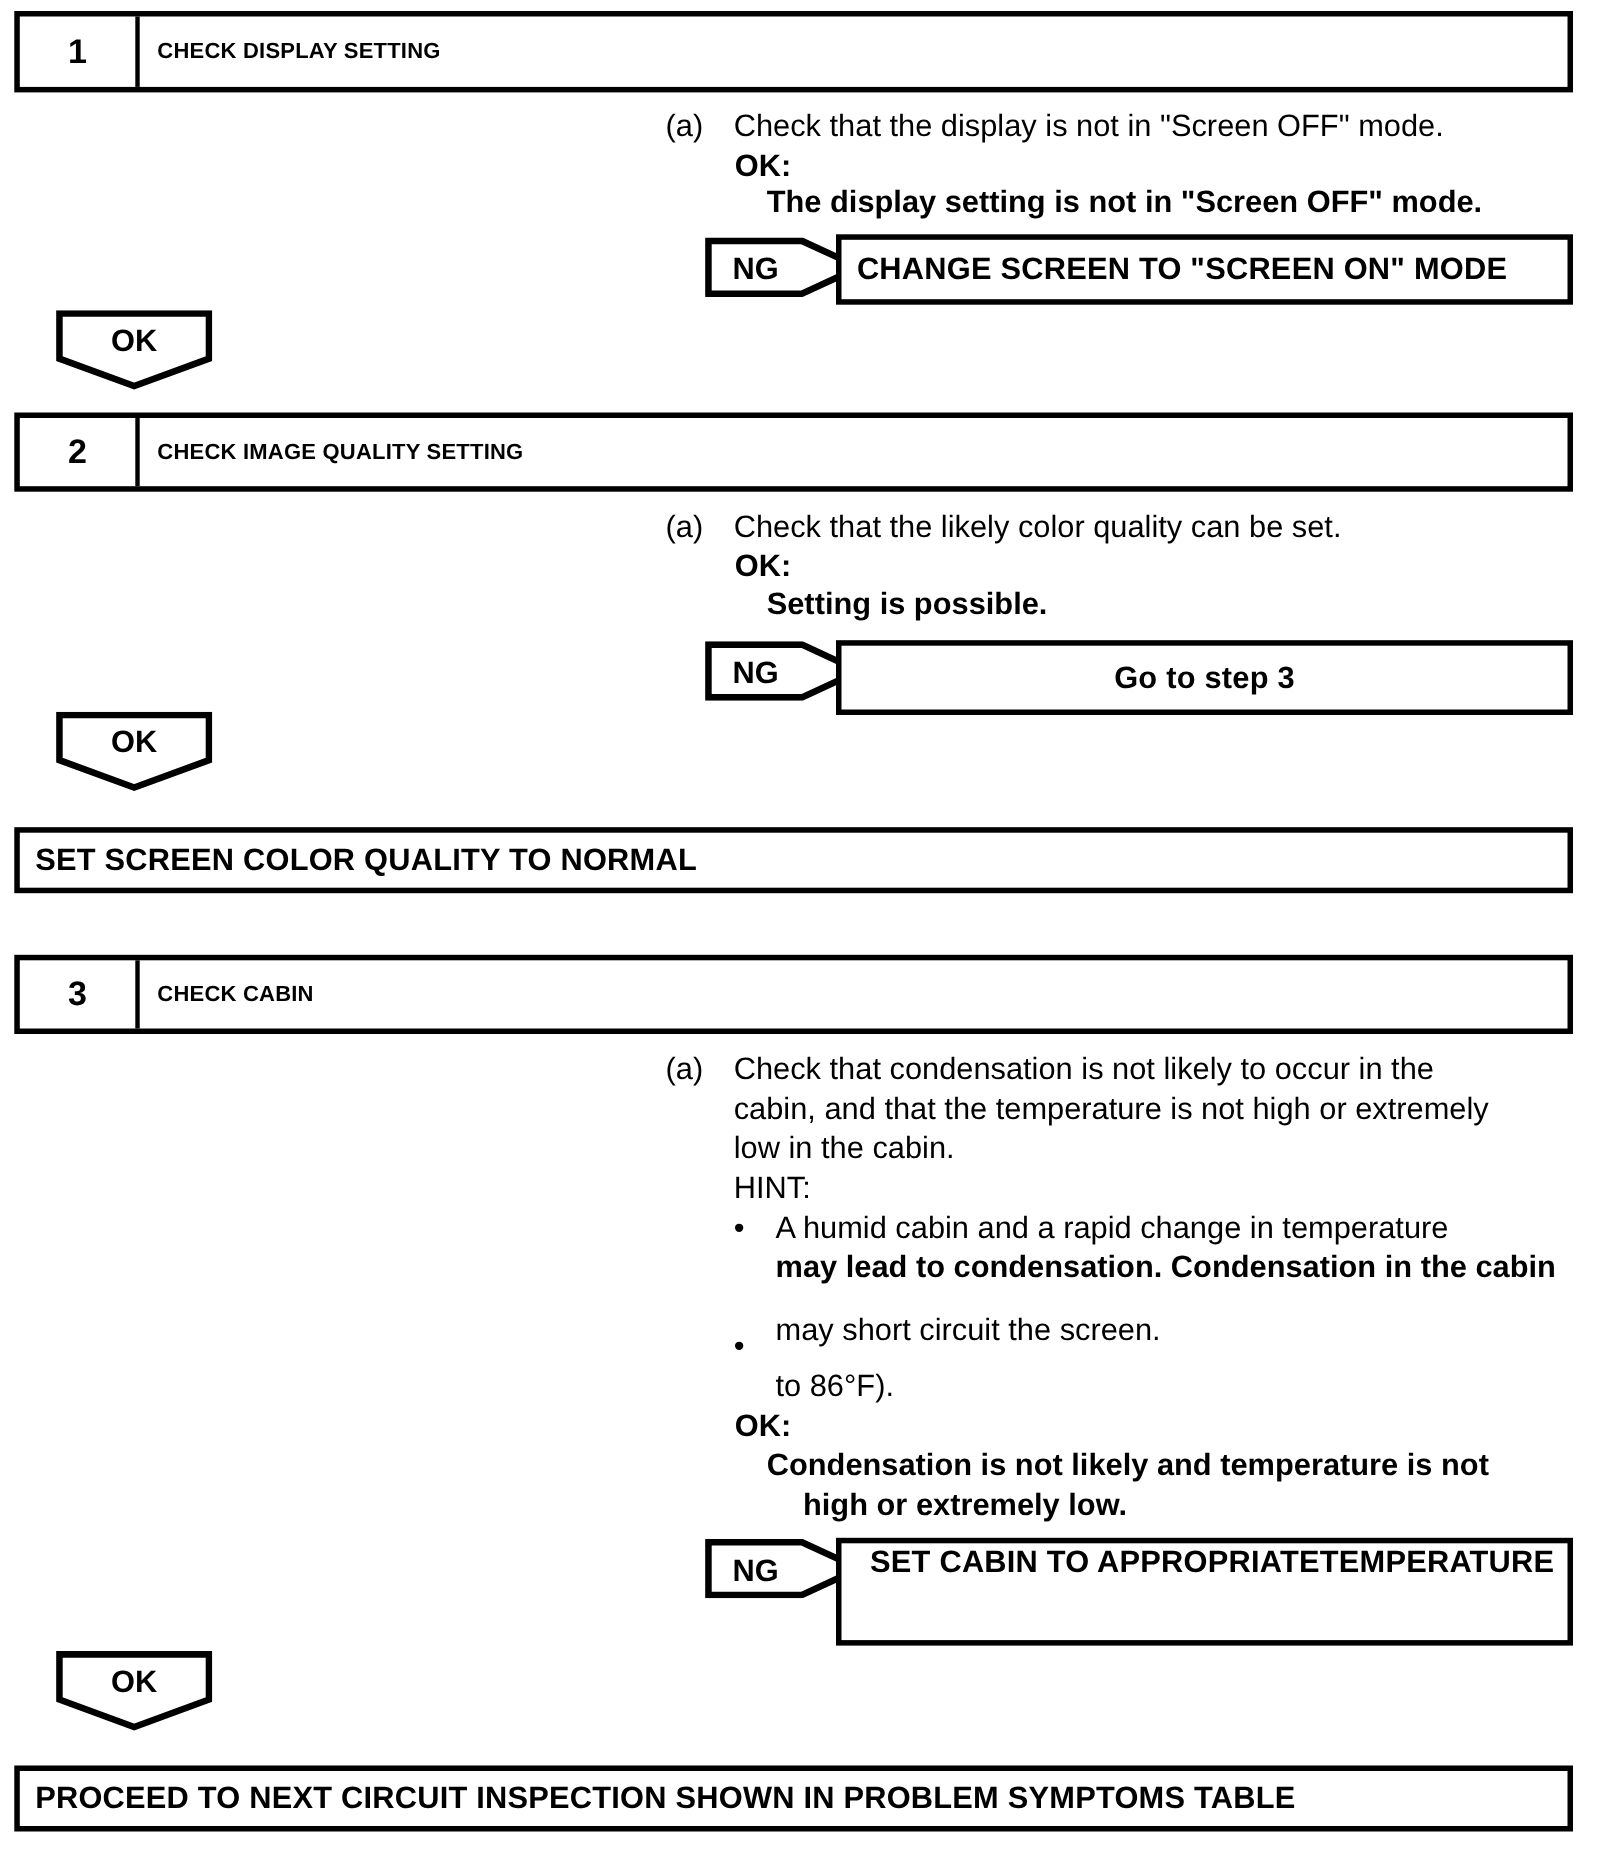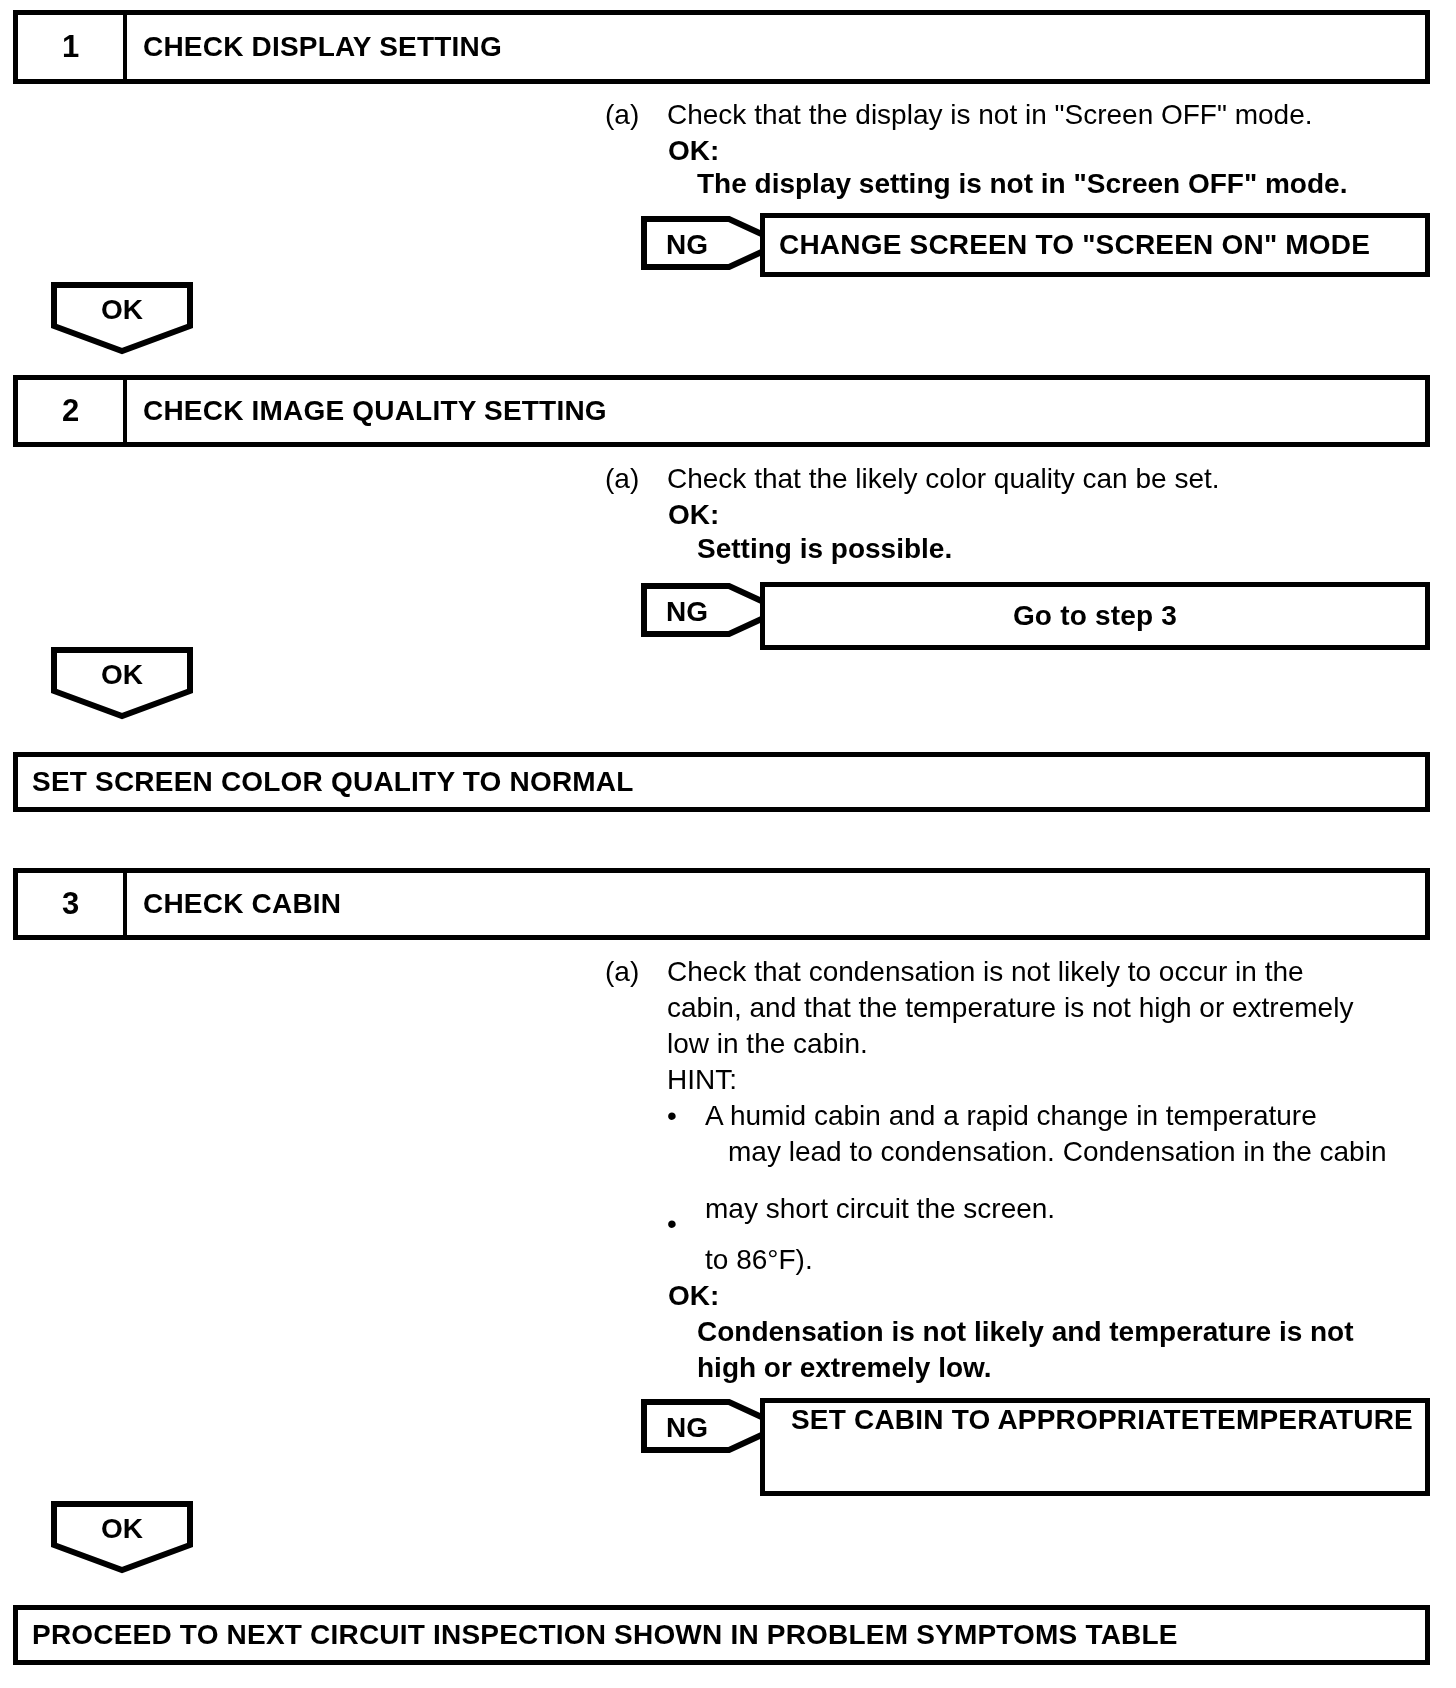--- a/index.html
+++ b/index.html
@@ -20,21 +20,21 @@
   .hdr{display:flex;align-items:stretch;}
   .hdr-num{
     width:105px;flex:0 0 105px;
     display:flex;align-items:center;justify-content:center;
     font-weight:bold;font-size:31px;
     border-right:4px solid #000000;
   }
   .hdr-title{
     flex:1;display:flex;align-items:center;
     padding-left:16px;
-    font-weight:bold;font-size:28px;
+    font-weight:bold;font-size:20px;
     letter-spacing:0.2px;
     white-space:nowrap;
   }
   .action{
     display:flex;align-items:center;
     padding-left:14px;
     font-weight:bold;font-size:28px;
     letter-spacing:0.2px;
     white-space:nowrap;
   }
@@ -118,29 +118,29 @@
 
   <div class="line" style="left:605px;top:954px;">(a)</div>
   <div class="line" style="left:667px;top:954px;">Check that condensation is not likely to occur in the</div>
   <div class="line" style="left:667px;top:990px;">cabin, and that the temperature is not high or extremely</div>
   <div class="line" style="left:667px;top:1026px;">low in the cabin.</div>
 
   <div class="line" style="left:667px;top:1062px;">HINT:</div>
 
   <div class="line" style="left:667px;top:1098px;">•</div>
   <div class="line" style="left:705px;top:1098px;">A humid cabin and a rapid change in temperature</div>
-  <div class="line" style="left:728px;top:1134px;">may lead to condensation. Condensation in the cabin</div>
+  <div class="line" style="left:705px;top:1134px;font-weight:bold;">may lead to condensation. Condensation in the cabin</div>
   <div class="line" style="left:705px;top:1191px;">may short circuit the screen.</div>
 
   <div class="line" style="left:667px;top:1206px;">•</div>
   <div class="line" style="left:705px;top:1242px;">to 86°F).</div>
 
   <div class="line b" style="left:668px;top:1278px;">OK:</div>
   <div class="line b" style="left:697px;top:1314px;">Condensation is not likely and temperature is not</div>
-  <div class="line b" style="left:697px;top:1350px;">high or extremely low.</div>
+  <div class="line b" style="left:730px;top:1350px;">high or extremely low.</div>
 
   <div class="shape" style="left:605px;top:1399px;">
     <svg width="143" height="54" viewBox="0 0 143 54">
       <polygon points="3,3 88,3 140,27 88,51 3,51" fill="#ffffff" stroke="#000000" stroke-width="6"></polygon>
       <text x="46" y="38" text-anchor="middle">NG</text>
     </svg>
   </div>
   <div class="box action multi" style="left:760px;top:1398px;width:670px;height:98px;">
     <div>SET CABIN TO APPROPRIATE</div>
     <div>TEMPERATURE</div>

